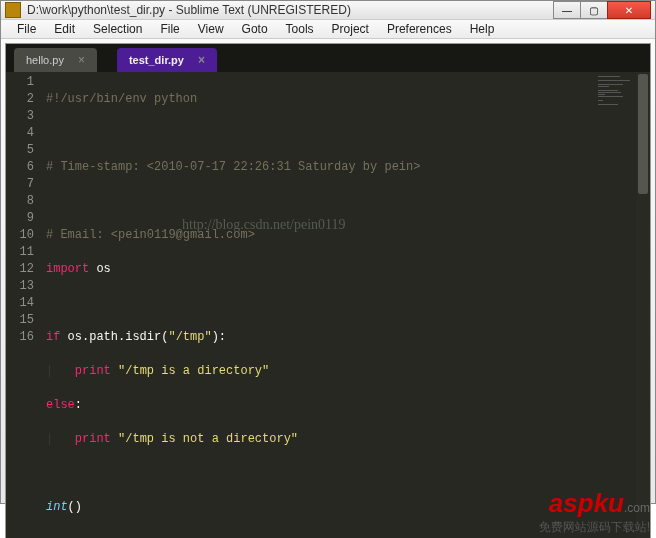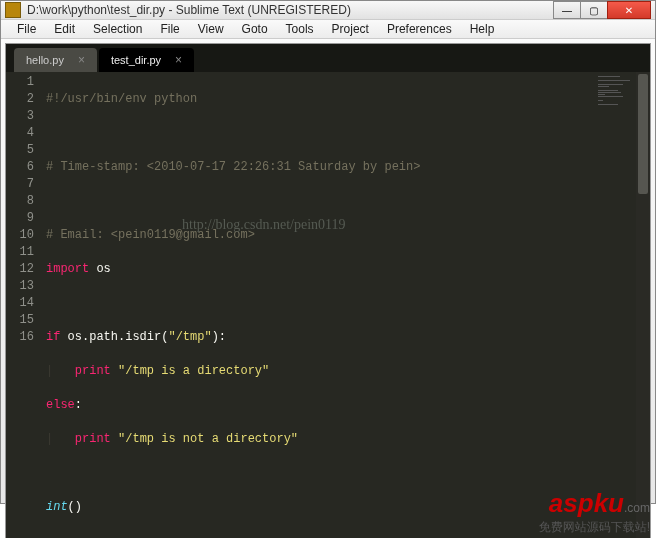--- a/index.html
+++ b/index.html
@@ -13,22 +13,22 @@
     .window-controls { display: flex; }
     .win-btn { width: 28px; height: 18px; border: 1px solid #888; background: linear-gradient(#f5f5f5,#ddd); display: flex; align-items: center; justify-content: center; font-size: 10px; margin-left: -1px; cursor: pointer; }
     .win-btn.close { background: linear-gradient(#f45a4a,#d43a2a); color: #fff; border-color: #a02010; width: 44px; }
     
     .menubar { height: 22px; background: linear-gradient(#fafafa,#ececec); display: flex; padding: 0 8px; border-bottom: 1px solid #ccc; gap: 2px; }
     .menubar-item { padding: 2px 8px; color: #222; cursor: pointer; }
     
     .editor-frame { flex: 1; background: #272822; margin: 4px; border: 1px solid #999; display: flex; flex-direction: column; position: relative; }
     
     .tabbar { height: 28px; background: #171814; display: flex; align-items: flex-end; padding-left: 8px; }
-    .tab { height: 24px; padding: 0 12px; background: #4a4a44; color: #ccc; display: flex; align-items: center; gap: 14px; border-radius: 4px 4px 0 0; font-size: 11px; margin-right: 2px; cursor: pointer; }
-    .tab.active { background: #000000; color: #eee; }
+    .tab { height: 24px; padding: 0 12px; background: #4a4a44; color: #ccc; display: flex; align-items: center; gap: 14px; border-radius: 4px 4px 0 0; font-size: 11px; margin-right: 20px; cursor: pointer; }
+    .tab.active { background: #4c1d95; color: #eee; font-weight: bold; }
     .tab-close { color: #888; cursor: pointer; font-size: 12px; }
     
     .editor-body { flex: 1; display: flex; background: #272822; position: relative; font-family: Consolas, "Courier New", monospace; font-size: 12px; }
     .gutter { width: 36px; background: #272822; color: #8f908a; text-align: right; padding: 2px 8px 2px 0; line-height: 17px; user-select: none; }
     .code { flex: 1; padding: 2px 0; line-height: 17px; color: #f8f8f2; white-space: pre; position: relative; }
     .code-line { padding-left: 4px; }
     .minimap { width: 40px; background: #272822; padding: 4px 2px; }
     .mm-line { height: 1px; background: #555; margin-bottom: 1px; }
     .scrollbar { width: 14px; background: #2a2a25; position: relative; }
     .scroll-thumb { position: absolute; top: 2px; left: 2px; right: 2px; height: 120px; background: #565650; border-radius: 2px; }

